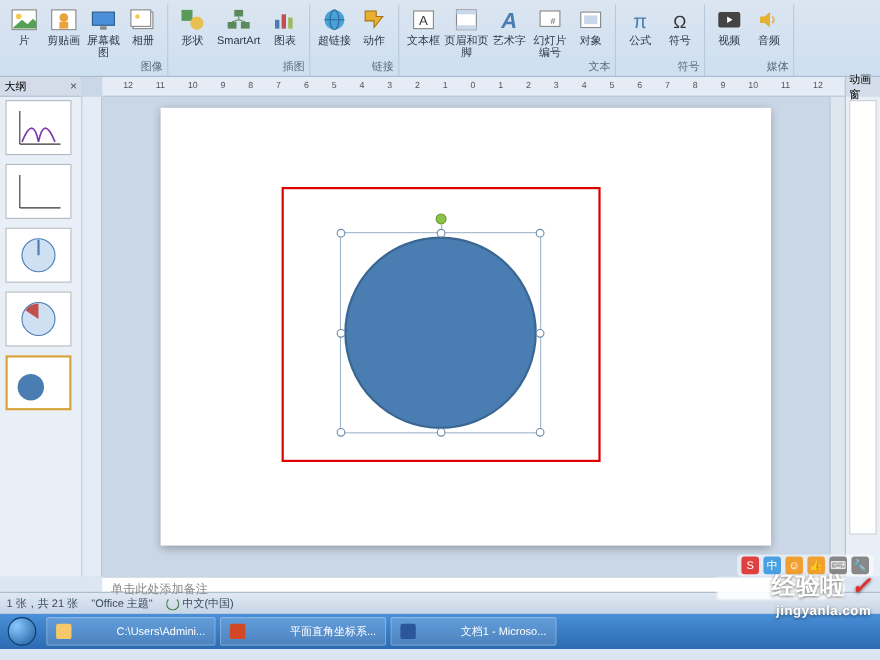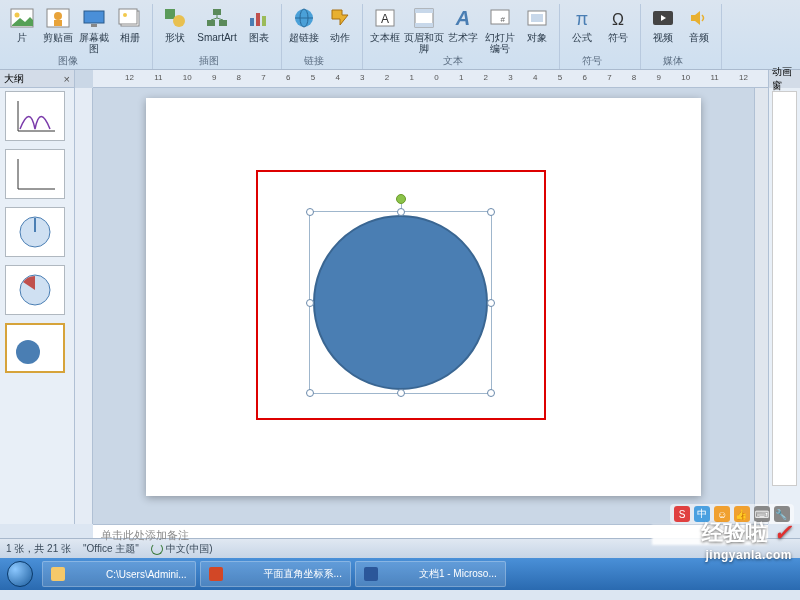--- a/index.html
+++ b/index.html
@@ -1,38 +1,38 @@
 <!DOCTYPE html>
 <html><head>
 <meta charset="utf-8">
 <style>
 * { margin: 0; padding: 0; box-sizing: border-box; font-family: "Microsoft YaHei", sans-serif; }
 body { width: 800px; height: 600px; overflow: hidden; background: #dce6f2; position: relative; }
 
 
 .ribbon { height: 70px; background: linear-gradient(#dbe5f0, #cedff0); border-bottom: 1px solid #aabace; display: flex; padding-top: 4px; }
 .ribbon-group { border-right: 1px solid #b8c9de; padding: 0 4px 0 4px; display: flex; flex-direction: column; position: relative; }
-.ribbon-group-label { font-size: 10px; color: #5a6c80; text-align: center; position: absolute; bottom: 1px; left: 0; right: 16px; }
+.ribbon-group-label { font-size: 10px; color: #5a6c80; text-align: right; position: absolute; bottom: 1px; left: 0; right: 4px; }
 .ribbon-btn { display: inline-flex; flex-direction: column; align-items: center; justify-content: flex-start; width: 36px; height: 50px; cursor: pointer; padding-top: 2px; }
 .ribbon-btn span.lbl { font-size: 10px; color: #2a3a4a; text-align: center; line-height: 11px; margin-top: 2px; }
 .ribbon-icon { width: 24px; height: 24px; display: flex; align-items: center; justify-content: center; }
 
 
 .workspace { display: flex; height: 454px; }
 .outline-pane { width: 75px; background: #e8eff7; border-right: 1px solid #b0c0d4; display: flex; flex-direction: column; }
 .outline-header { height: 18px; background: #d3dce8; border-bottom: 1px solid #b0c0d4; font-size: 10px; display: flex; align-items: center; justify-content: space-between; padding: 0 4px; }
 .outline-header .close-x { font-size: 11px; color: #555; cursor: pointer; }
 .thumbnails { flex: 1; overflow-y: auto; padding: 3px 5px; }
 .thumb { width: 60px; height: 50px; background: #fff; border: 1px solid #b0b8c0; margin-bottom: 8px; cursor: pointer; display: flex; align-items: center; justify-content: center; position: relative; }
 .thumb.selected { border: 2px solid #d6a33a; }
 
 .center-area { flex: 1; display: flex; flex-direction: column; background: #cad7e6; }
 .vruler { width: 18px; background: #e5ecf5; border-right: 1px solid #b0c0d4; }
 .hruler { height: 18px; background: #e5ecf5; border-bottom: 1px solid #b0c0d4; margin-left: 18px; }
-.hruler-ticks { font-size: 8px; color: #555; display: flex; justify-content: space-between; padding: 3px 20px 0 32px; }
+.hruler-ticks { font-size: 8px; color: #555; display: flex; justify-content: space-between; padding: 3px 20px 0 19px; }
 .edit-surface { flex: 1; display: flex; }
 .slide-container { flex: 1; display: flex; align-items: flex-start; justify-content: center; padding-top: 10px; }
 .slide { width: 555px; height: 398px; background: #fff; box-shadow: 0 2px 8px rgba(0,0,0,.3); position: relative; }
 .red-box { position: absolute; left: 110px; top: 72px; width: 290px; height: 250px; border: 2px solid #d00; }
 .sel-box { position: absolute; left: 163px; top: 113px; width: 183px; height: 183px; border: 1px solid #9fb6cc; }
 .sel-handle { position: absolute; width: 8px; height: 8px; background: #fff; border: 1px solid #6b8aac; border-radius: 50%; }
 .sel-rot { position: absolute; width: 10px; height: 10px; background: #8bc34a; border: 1px solid #6a9a2a; border-radius: 50%; left: 50%; top: -18px; margin-left: -5px; }
 .sel-rot-line { position: absolute; width: 1px; height: 10px; background: #9fb6cc; left: 50%; top: -8px; }
 .circle-shape { position: absolute; left: 167px; top: 117px; width: 175px; height: 175px; border-radius: 50%; background: #4a7eb3; border: 2px solid #3a6692; }
 .right-panel { width: 32px; background: #e8eff7; border-left: 1px solid #b0c0d4; }

